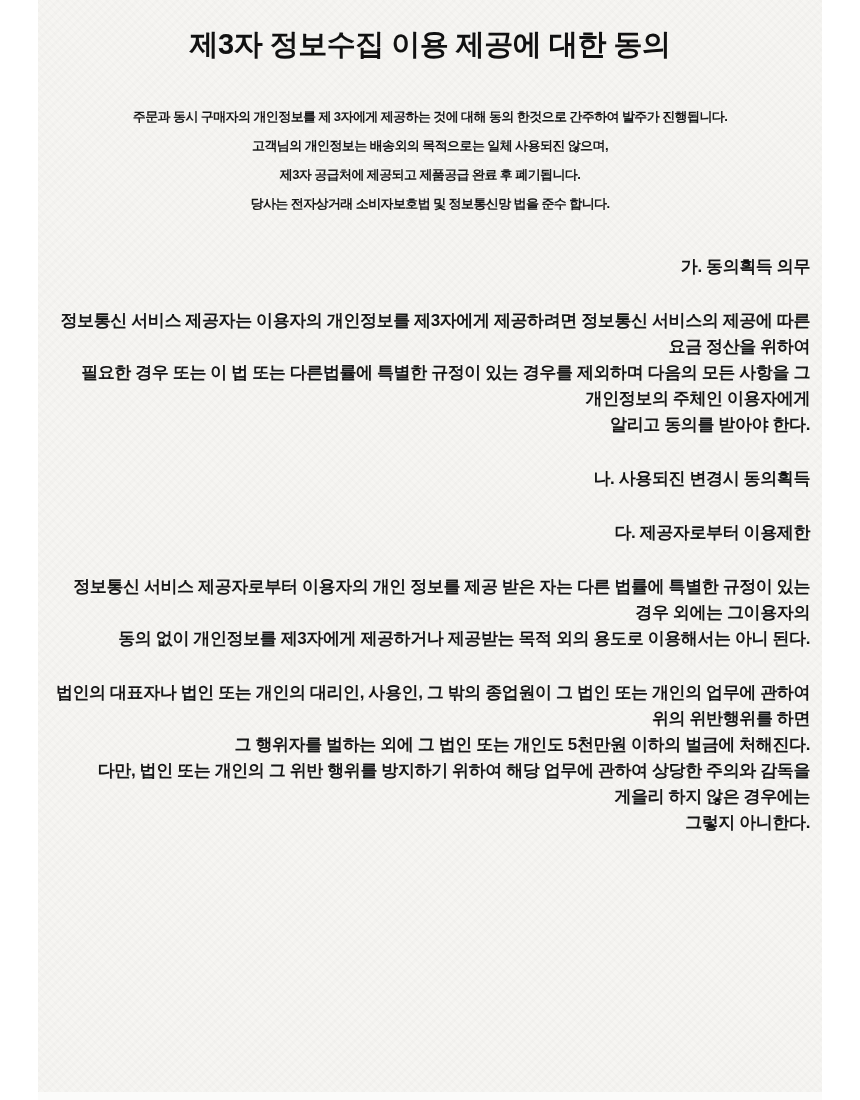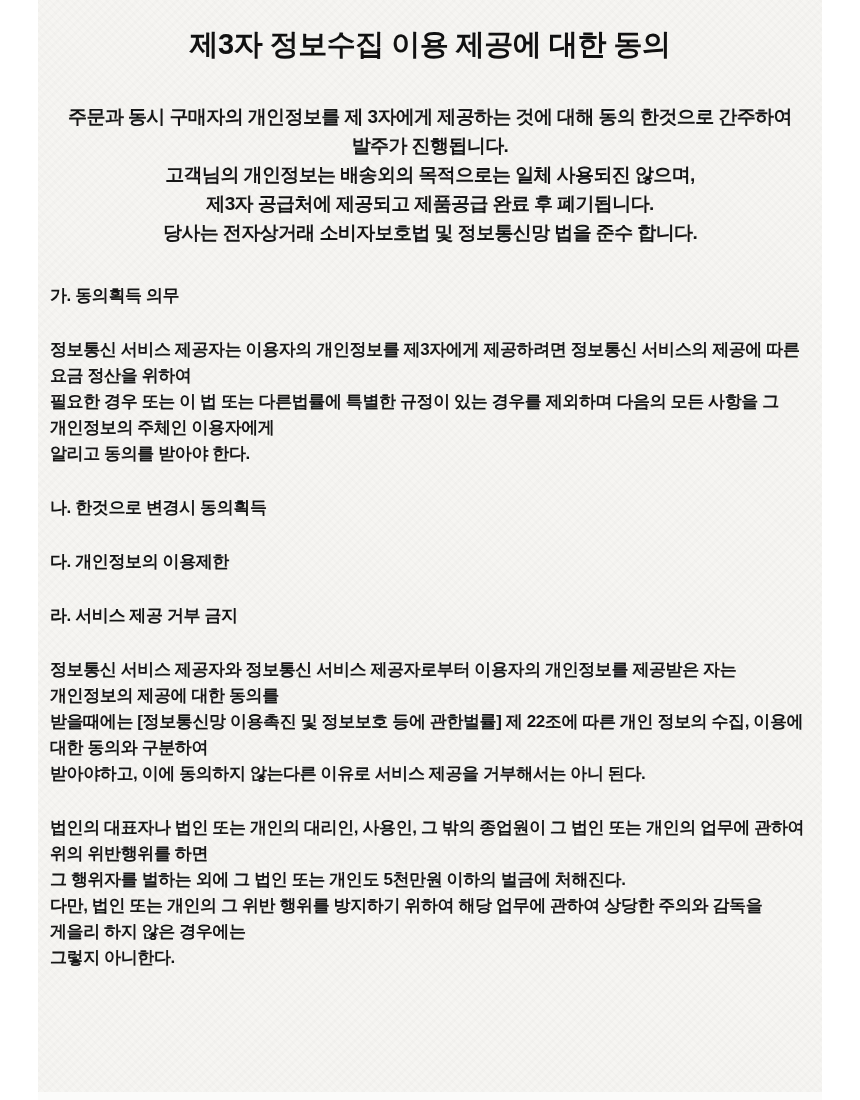--- a/index.html
+++ b/index.html
@@ -34,34 +34,35 @@
     text-align: center;
     font-size: 29px;
     line-height: 36px;
     font-weight: 800;
     letter-spacing: -0.5px;
     color: #111;
   }
   .intro {
     margin: 40px 8px 0 8px;
     text-align: center;
-    font-size: 19px;
+    font-size: 13px;
     line-height: 29px;
     font-weight: 700;
     letter-spacing: -0.6px;
     white-space: pre-line;
     word-break: keep-all;
     color: #161616;
   }
   .sections {
     margin-top: 36px;
     padding: 0 12px;
   }
   .section {
     margin-bottom: 28px;
+    text-align: right;
   }
   .section-heading {
     font-size: 17px;
     line-height: 26px;
     font-weight: 700;
     letter-spacing: -0.4px;
     color: #141414;
   }
   .section-body {
     font-size: 17px;
@@ -89,33 +90,29 @@
   <div class="sections">
 
     <div class="section">
       <div class="section-heading">가. 동의획득 의무</div>
       <div class="section-body">정보통신 서비스 제공자는 이용자의 개인정보를 제3자에게 제공하려면 정보통신 서비스의 제공에 따른 요금 정산을 위하여
 필요한 경우 또는 이 법 또는 다른법률에 특별한 규정이 있는 경우를 제외하며 다음의 모든 사항을 그 개인정보의 주체인 이용자에게
 알리고 동의를 받아야 한다.</div>
     </div>
 
     <div class="section">
-      <div class="section-heading">나. 한것으로 변경시 동의획득</div>
+      <div class="section-heading">나. 사용되진 변경시 동의획득</div>
     </div>
 
     <div class="section">
-      <div class="section-heading">다. 개인정보의 이용제한</div>
+      <div class="section-heading">다. 제공자로부터 이용제한</div>
+      <div class="section-body">정보통신 서비스 제공자로부터 이용자의 개인 정보를 제공 받은 자는 다른 법률에 특별한 규정이 있는 경우 외에는 그이용자의
+동의 없이 개인정보를 제3자에게 제공하거나 제공받는 목적 외의 용도로 이용해서는 아니 된다.</div>
     </div>
 
-    <div class="section">
-      <div class="section-heading">라. 서비스 제공 거부 금지</div>
-      <div class="section-body">정보통신 서비스 제공자와 정보통신 서비스 제공자로부터 이용자의 개인정보를 제공받은 자는 개인정보의 제공에 대한 동의를
-받을때에는 [정보통신망 이용촉진 및 정보보호 등에 관한벌률] 제 22조에 따른 개인 정보의 수집, 이용에 대한 동의와 구분하여
-받아야하고, 이에 동의하지 않는다른 이유로 서비스 제공을 거부해서는 아니 된다.</div>
-    </div>
 
     <div class="section">
       <div class="section-body">법인의 대표자나 법인 또는 개인의 대리인, 사용인, 그 밖의 종업원이 그 법인 또는 개인의 업무에 관하여 위의 위반행위를 하면
 그 행위자를 벌하는 외에 그 법인 또는 개인도 5천만원 이하의 벌금에 처해진다.
 다만, 법인 또는 개인의 그 위반 행위를 방지하기 위하여 해당 업무에 관하여 상당한 주의와 감독을 게을리 하지 않은 경우에는
 그렇지 아니한다.</div>
     </div>
 
   </div>
 

